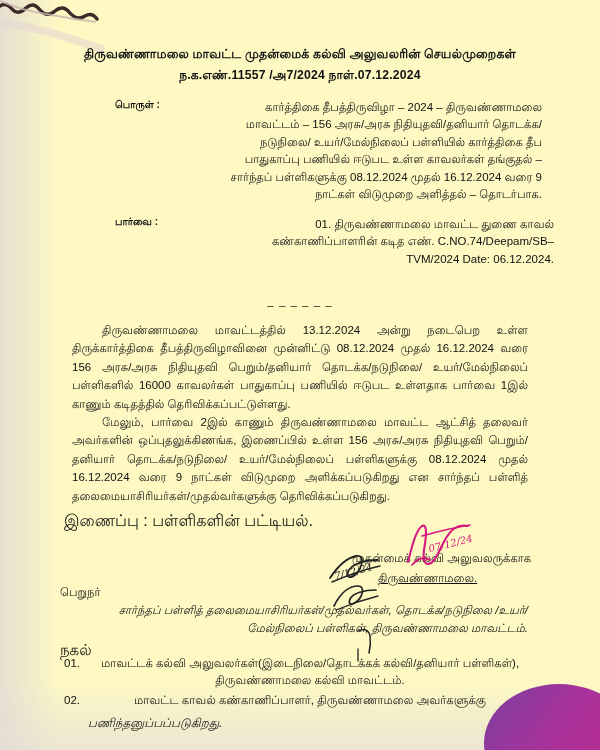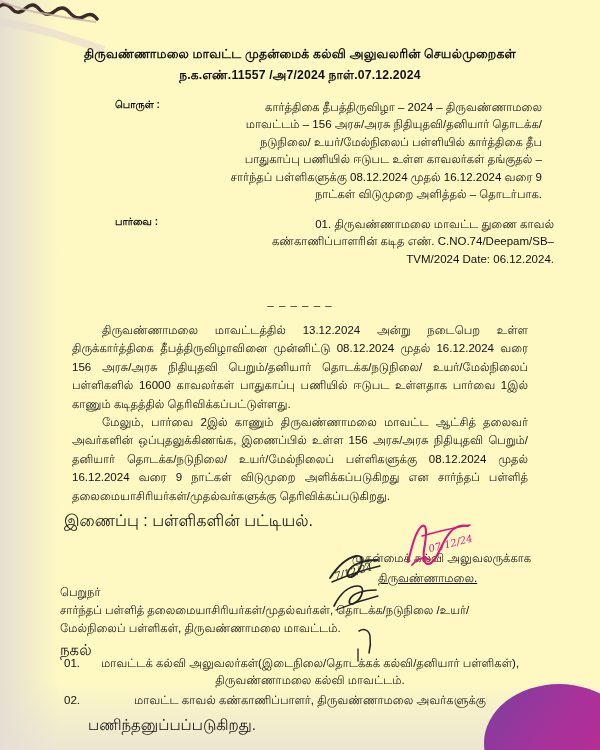--- a/index.html
+++ b/index.html
@@ -123,21 +123,21 @@
   .recv-body {
     position: absolute;
     left: 60px; top: 602px;
     width: 468px;
     font-size: 11.5px;
     line-height: 17.6px;
     text-align: justify;
     text-justify: inter-word;
   }
   .recv-body p { margin: 0; }
-  .recv-body p:last-child { text-align: left; }
+  .recv-body p:last-child { text-align: right; font-style: italic; }
 
   .copy-lbl { position: absolute; left: 60px; top: 641px; font-size: 15px; }
 
   .copy-list {
     position: absolute;
     left: 64px; top: 655px;
     width: 468px;
     font-size: 11.5px;
     line-height: 17.4px;
   }
@@ -147,21 +147,22 @@
     flex: 1 1 auto;
     text-align: justify;
     text-justify: inter-word;
   }
   .copy-txt p { margin: 0; }
   .copy-txt p:last-child { text-align: center; }
 
   .submit-note {
     position: absolute;
     left: 88px; top: 716px;
-    font-size: 15px;
+    font-size: 12px;
+    font-style: italic;
   }
 
   
   .hand {
     position: absolute;
     pointer-events: none;
   }
   .hand-pink { color: #d6197e; }
   .hand-dark { color: #232323; }
   .hand-date {

